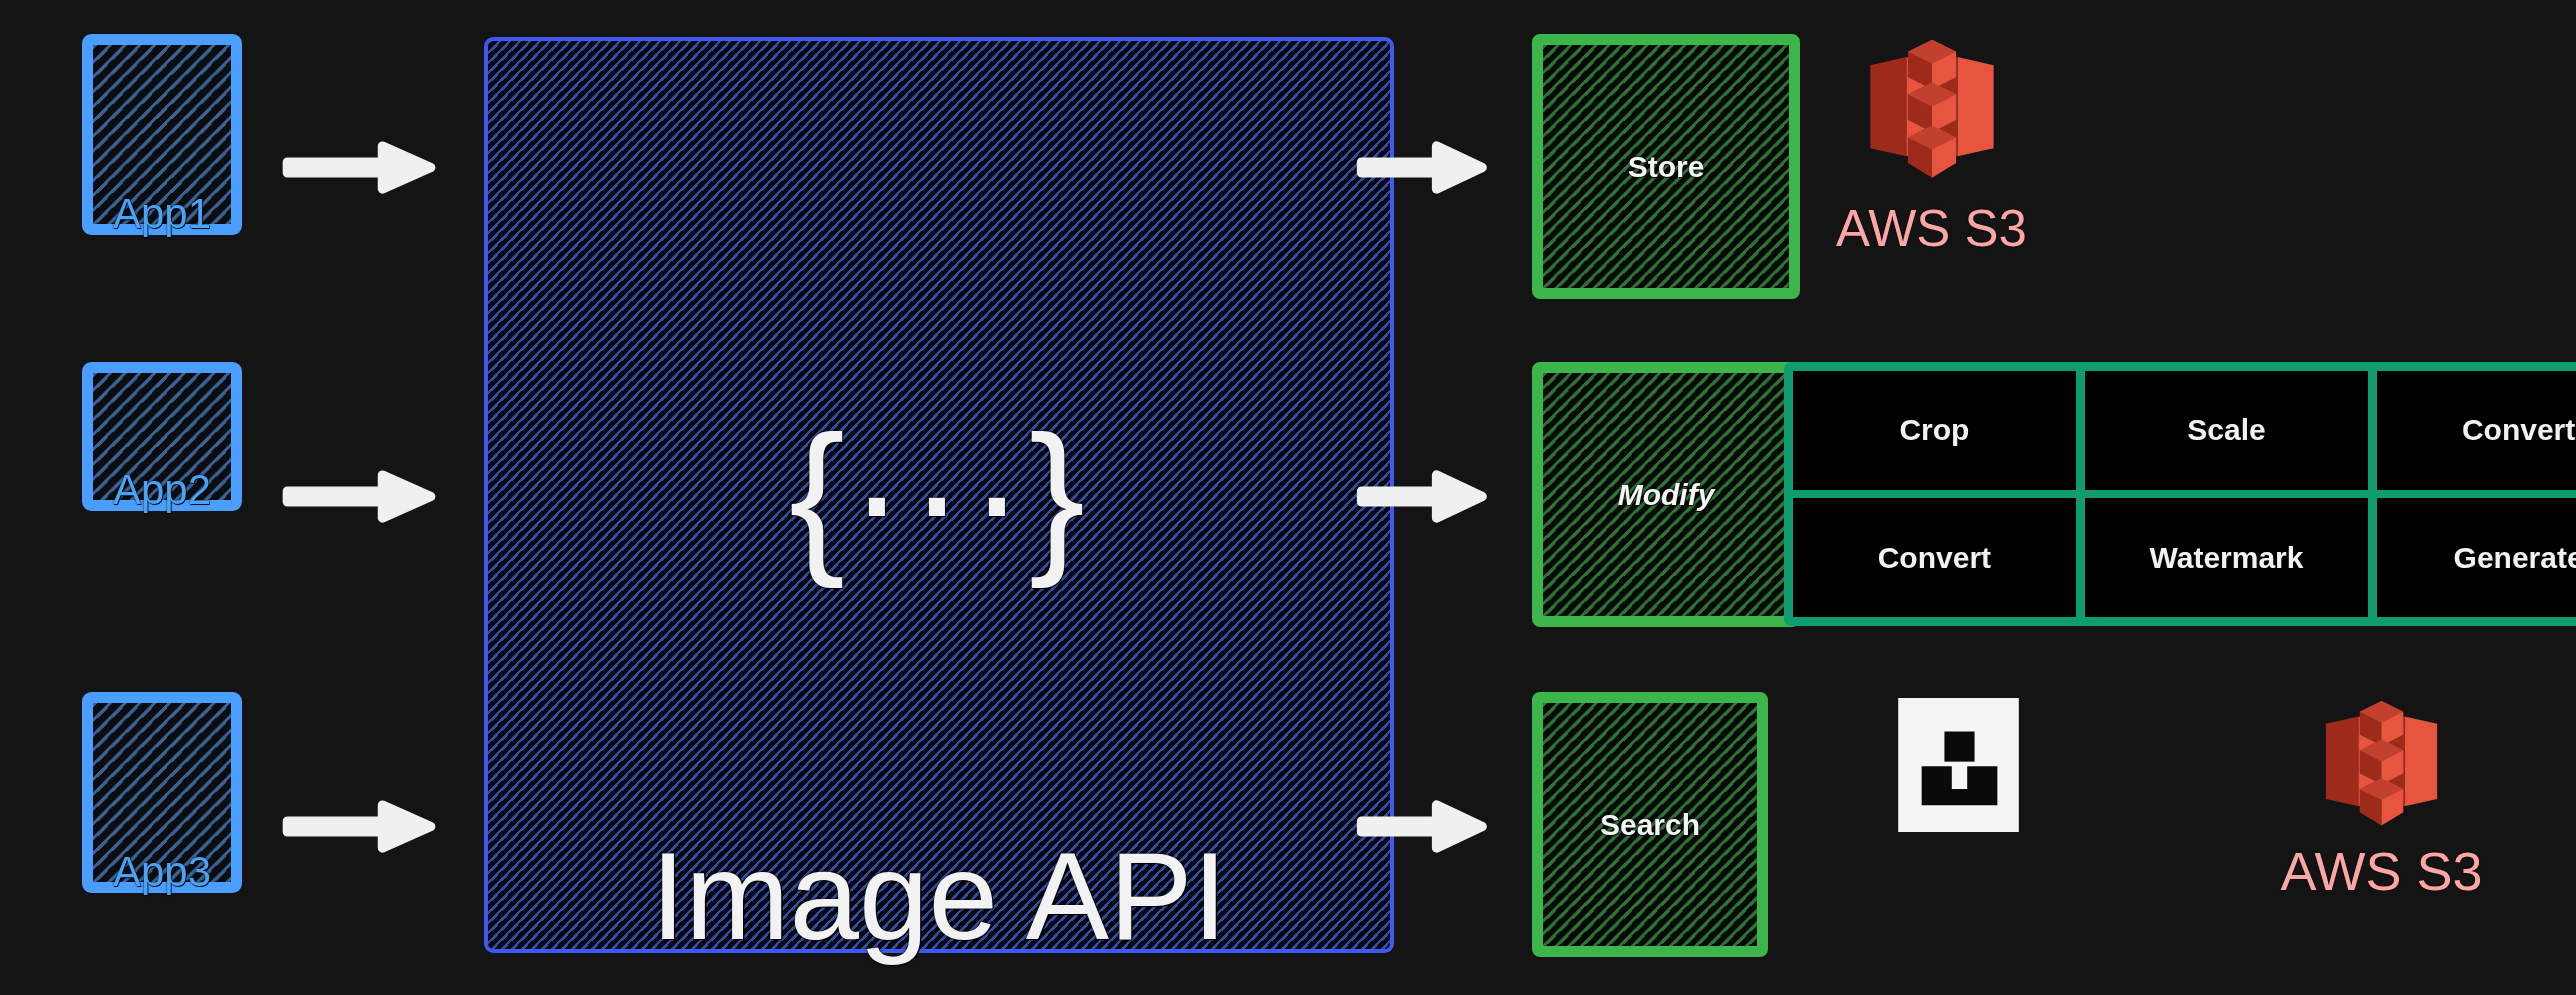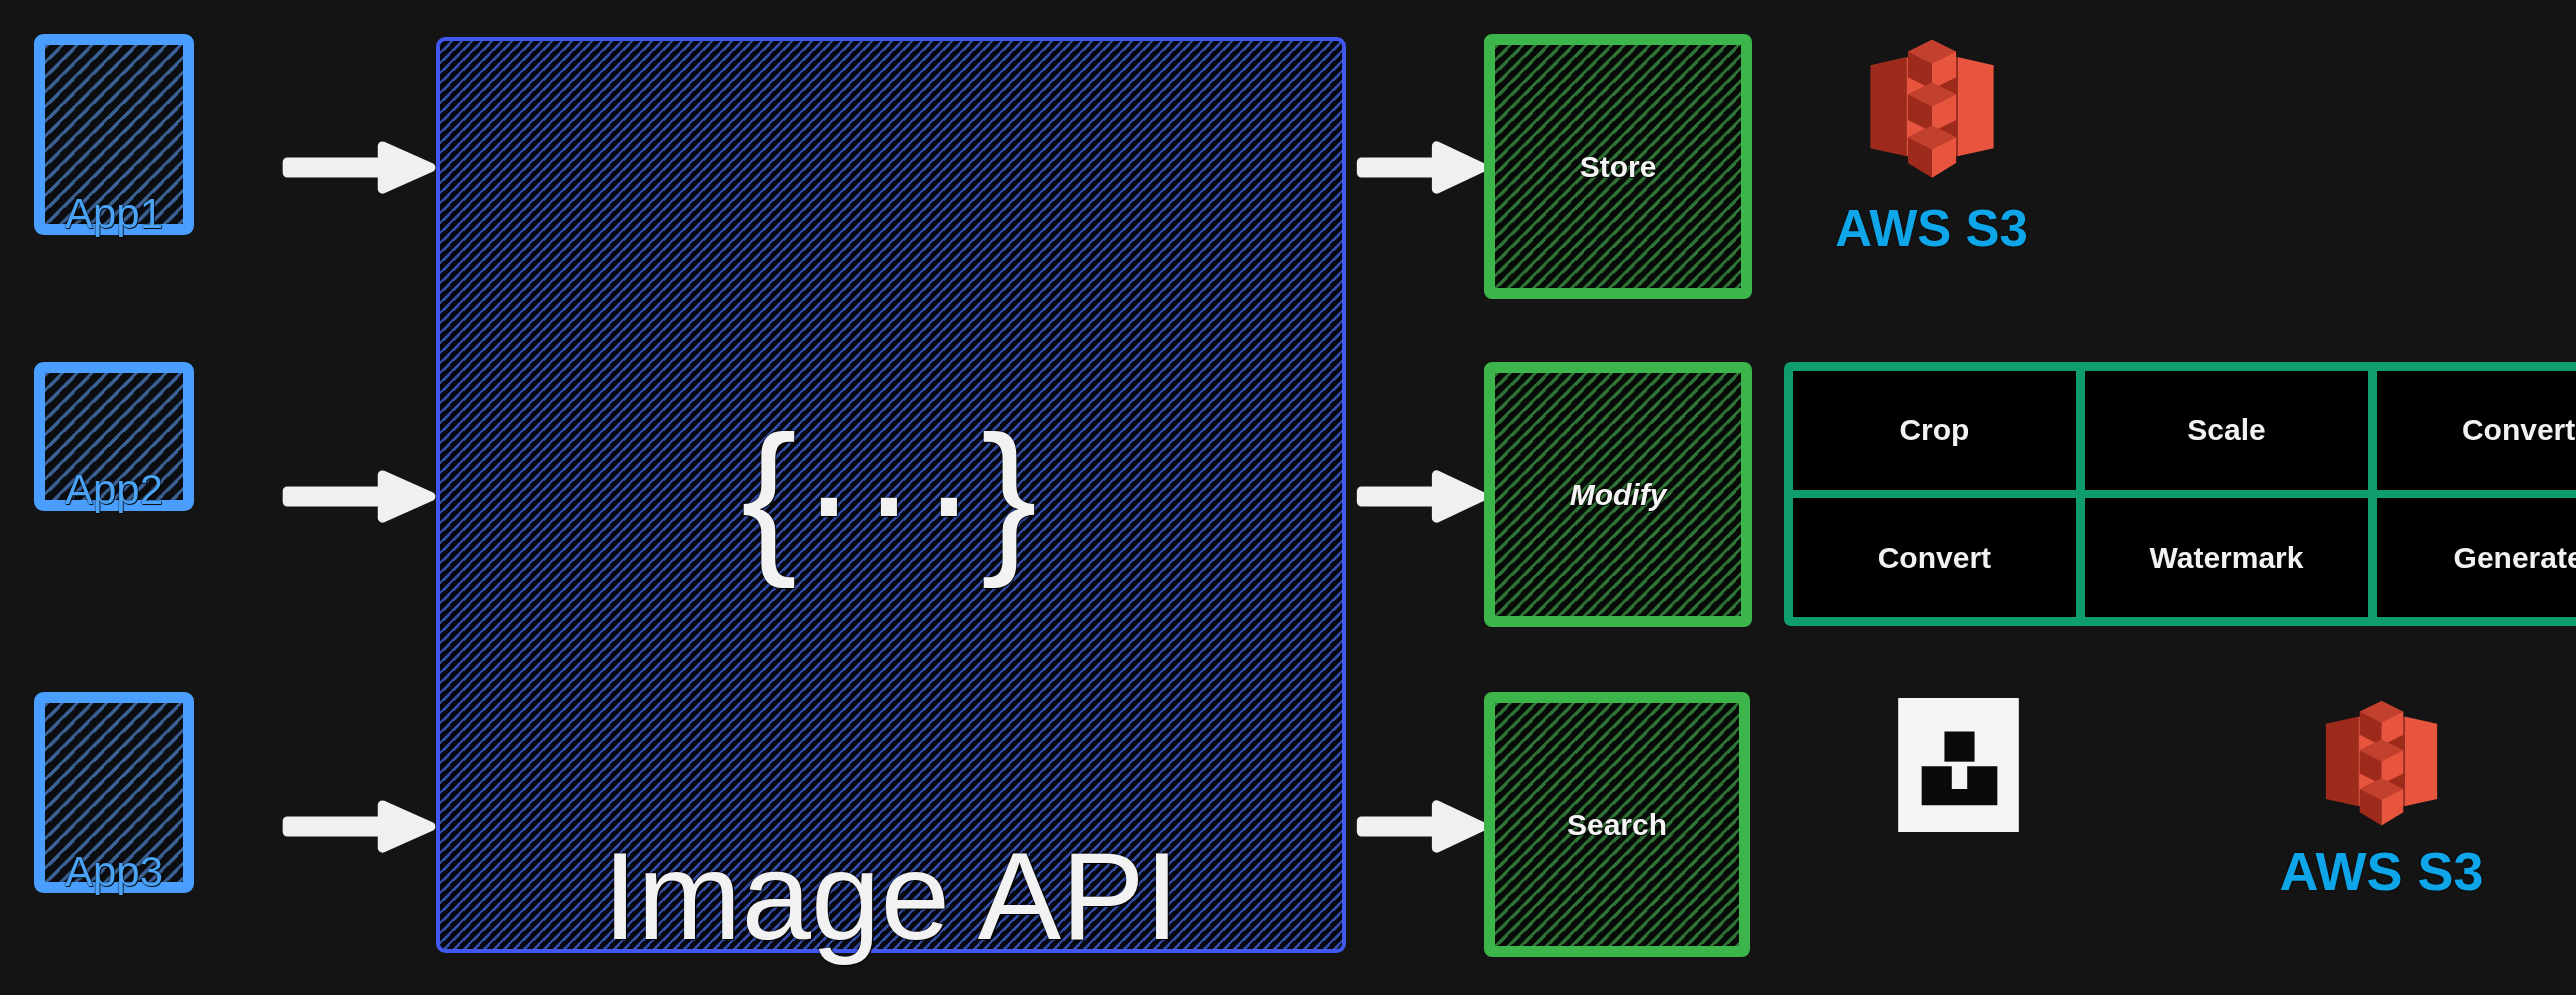--- a/index.html
+++ b/index.html
@@ -6,21 +6,21 @@
   body{
     width:2576px;height:996px;
     background:#141414;
     font-family:"Liberation Sans",sans-serif;
     overflow:hidden;
     position:relative;
   }
   #stage{position:absolute;left:0;top:0;width:2576px;height:996px;}
 
   
-  .node{position:absolute;box-sizing:border-box;display:flex;}
+  .node{position:absolute;box-sizing:border-box;display:flex;margin-left:48px;}
 
   
   .app-box{
     border:11.4px solid var(--edge,#4a9eff);
     border-radius:9.4px;
     background-color:#0b0d11;
     background-image:
       repeating-linear-gradient(135deg,
         rgba(90,150,230,.62) 0px,
         rgba(90,150,230,.62) 3.4px,
@@ -143,25 +143,25 @@
 
   
   .logo-wrap{
     position:absolute;
     display:flex;
     flex-direction:column;
     align-items:center;
     justify-content:flex-start;
   }
   .logo-caption{
-    color:#0ea5e9;
+    color:#fca5a5;
     line-height:1;
     white-space:nowrap;
     text-shadow:0 0 2px #000;
-    font-weight:700;
+    font-weight:400;
   }
   .s3-svg{display:block;}
   .unsplash-mark{display:block;}
 </style>
 </head>
 <body>
 
 <div id="stage">
 
   <div class="node app-box" style="left:34px;top:34px;width:160px;height:201px;">
@@ -206,21 +206,21 @@
   </svg>
 
   <div class="node act-box" style="left:1484px;top:34px;width:268px;height:265px;">
     <span class="act-label">Store</span>
   </div>
 
   <div class="node act-box" style="left:1484px;top:362px;width:268px;height:265px;font-style:italic;">
     <span class="act-label">Modify</span>
   </div>
 
-  <div class="node act-box" style="left:1484px;top:692px;width:266px;height:265px;">
+  <div class="node act-box" style="left:1484px;top:692px;width:236px;height:265px;">
     <span class="act-label">Search</span>
   </div>
 
   <div class="logo-wrap" style="left:1784px;top:37px;width:295px;">
     <svg class="s3-svg" width="134" height="144" viewBox="0 0 200 215">
 
       <polygon points="8,42 62,30 62,178 8,166" fill="#9e2a1c"></polygon>
       <polygon points="62,30 100,46 100,162 62,178" fill="#e8553f"></polygon>
 
       <polygon points="192,42 138,30 138,178 192,166" fill="#e8553f"></polygon>

